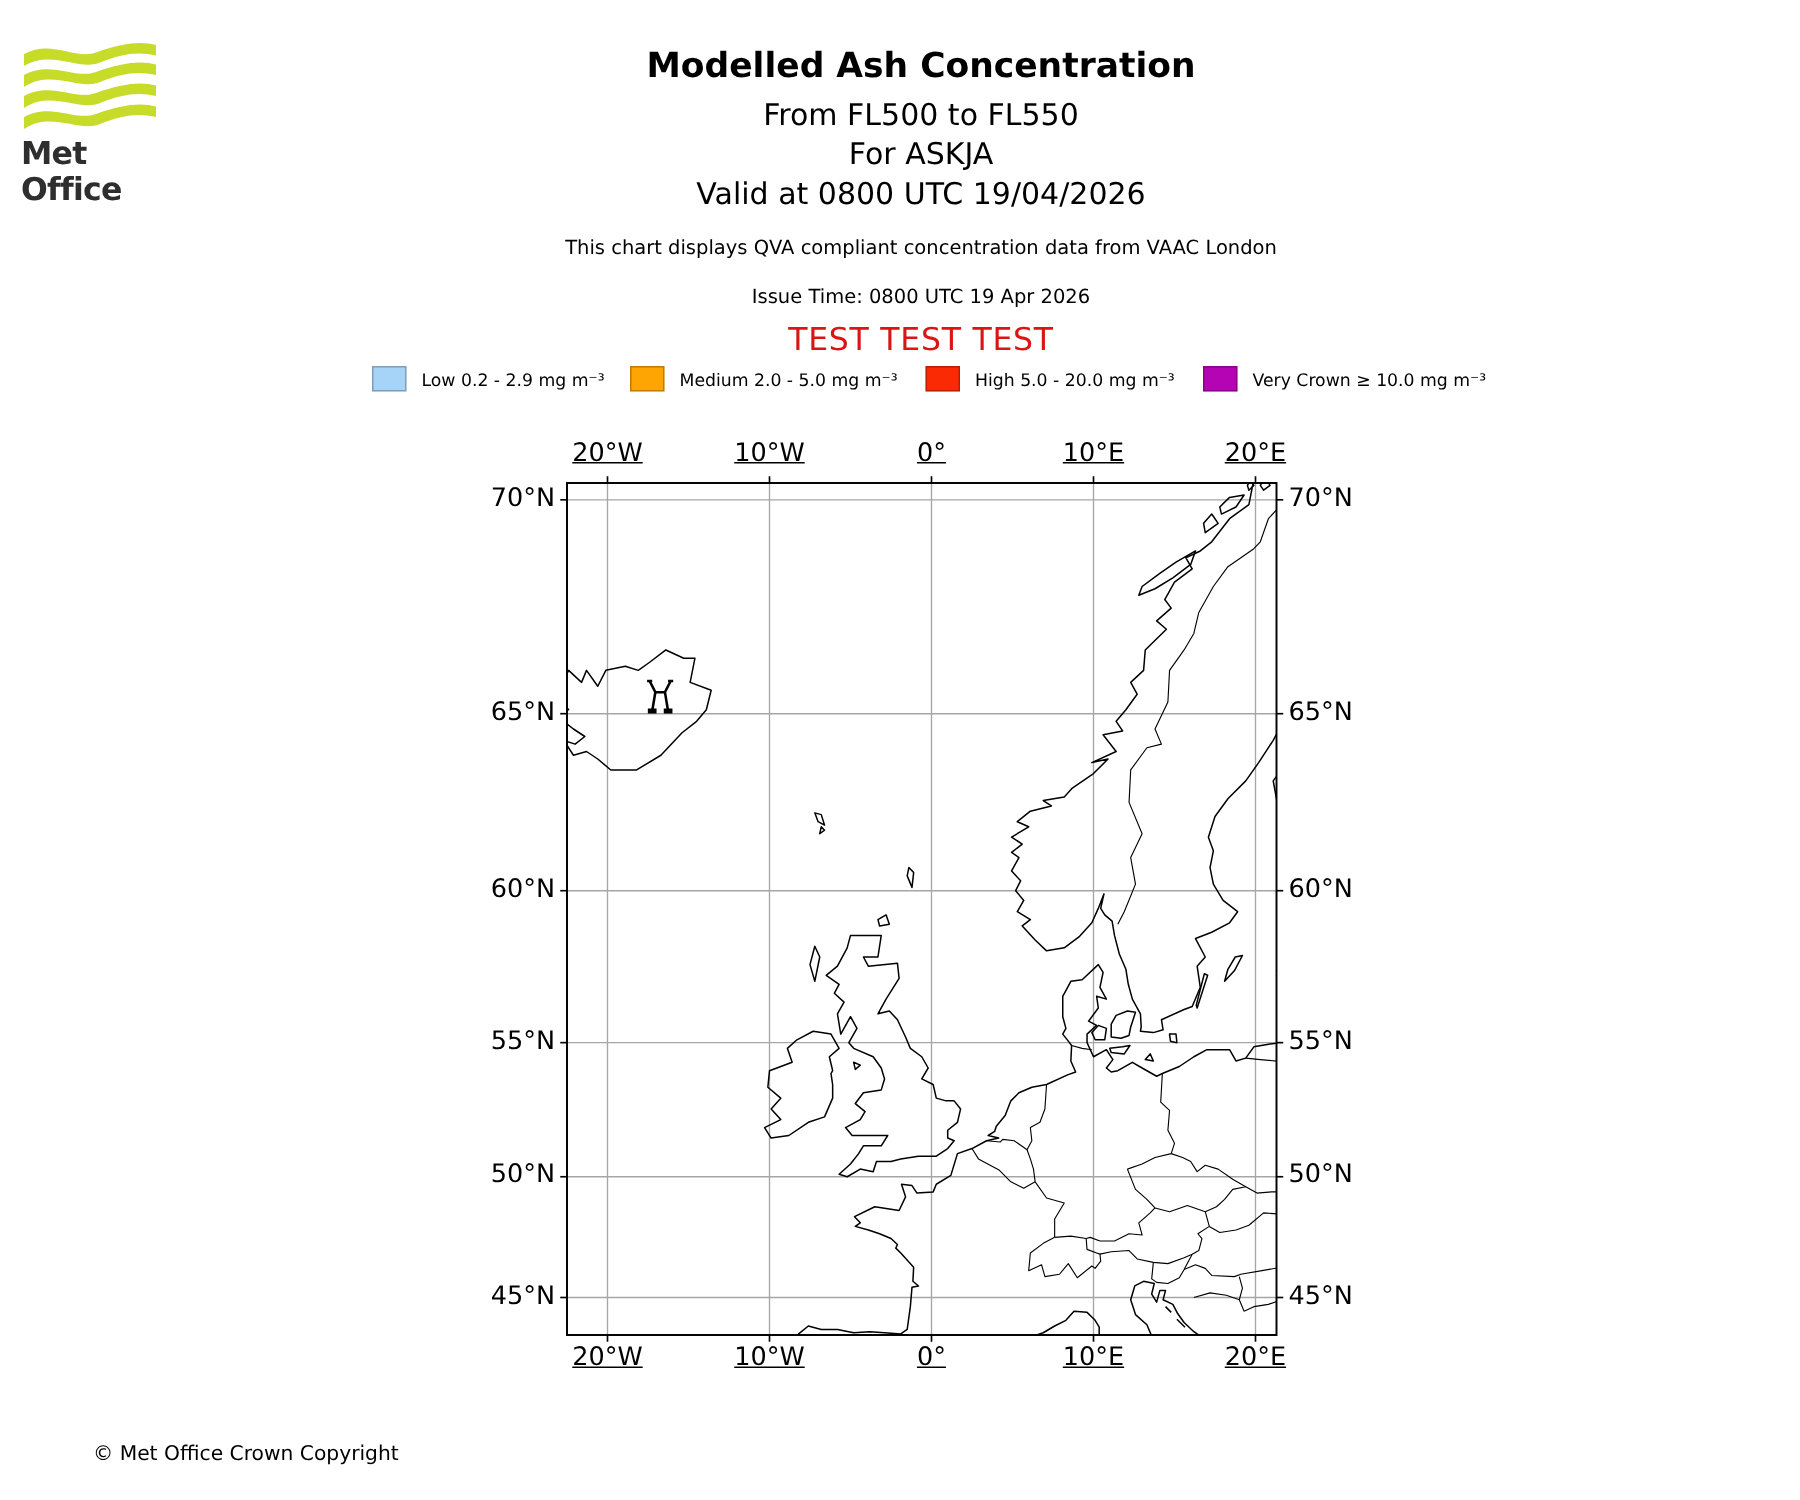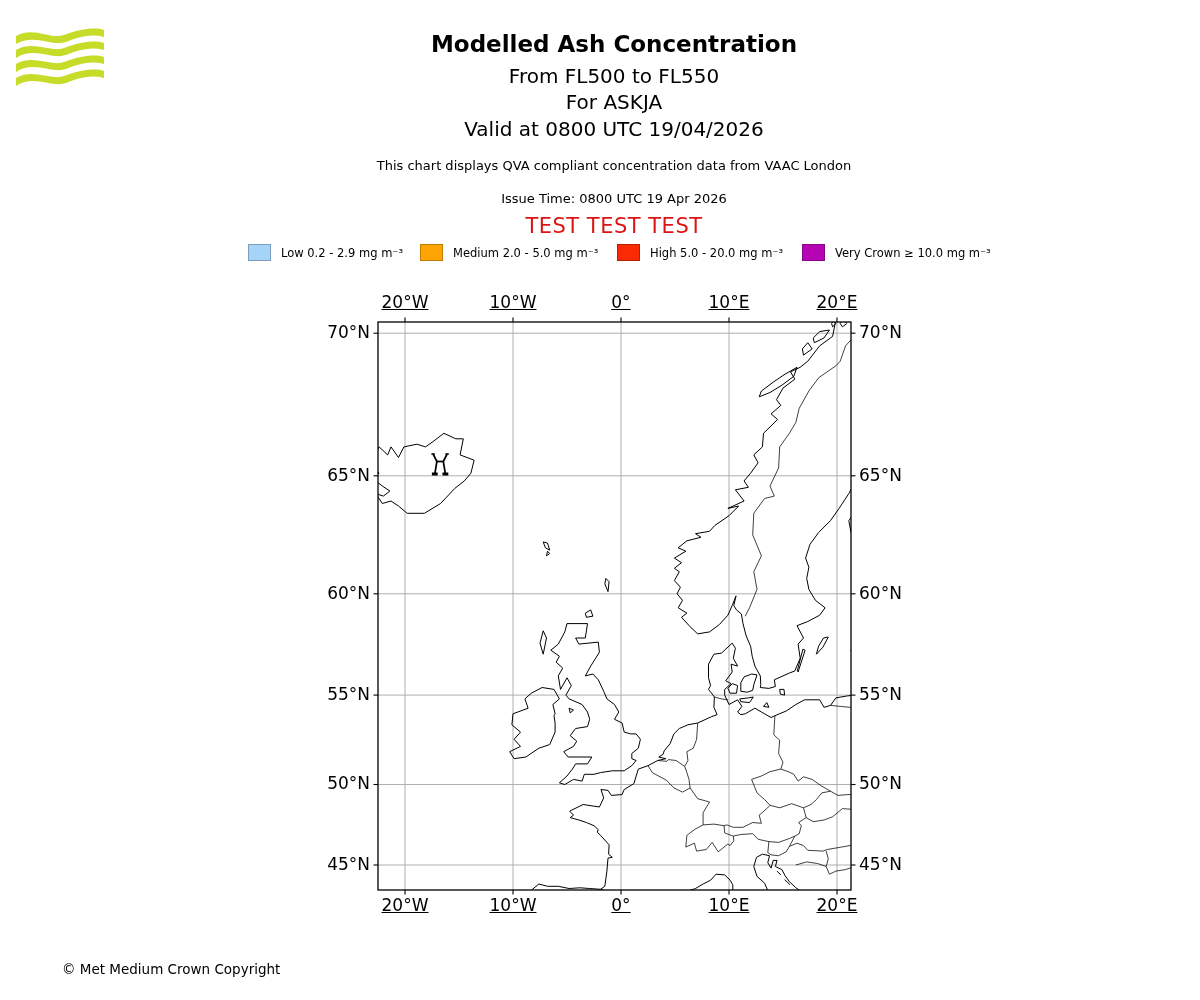--- a/index.html
+++ b/index.html
@@ -30,20 +30,21 @@
 
 <div class="page" id="page">
 
   <div class="logo">
     <svg width="92" height="62" viewBox="0 0 92 62">
       <path d="M2,10 C20,0 36,14 50,9 C66,3 80,1 90,4 L90,11 C78,8 66,10 52,16 C38,21 20,7 2,18 Z" fill="#C6DC29"></path>
       <path d="M2,24 C20,14 36,27 50,22 C66,16 80,14 90,17 L90,24 C78,21 66,23 52,29 C38,34 20,20 2,32 Z" fill="#C6DC29"></path>
       <path d="M2,38 C20,28 36,41 50,36 C66,30 80,28 90,31 L90,38 C78,35 66,37 52,43 C38,48 20,34 2,46 Z" fill="#C6DC29"></path>
       <path d="M2,52 C20,42 36,55 50,50 C66,44 80,42 90,45 L90,52 C78,49 66,51 52,57 C38,62 20,48 2,60 Z" fill="#C6DC29"></path>
     </svg>
+    <div class="logo-text">Met Office</div>
   </div>
 
   <div class="titles">
     <div class="title">Modelled Ash Concentration</div>
     <div class="sub1">From FL500 to FL550</div>
     <div class="sub2">For ASKJA</div>
     <div class="sub3">Valid at 0800 UTC 19/04/2026</div>
     <div class="desc">This chart displays QVA compliant concentration data from VAAC London</div>
     <div class="issue">Issue Time: 0800 UTC 19 Apr 2026</div>
     <div class="test" style="color: rgb(220, 20, 20);">TEST TEST TEST</div>
@@ -167,21 +168,21 @@
         <g transform="translate(62.1,153.0)">
           <path d="M-7,-21 L-3.2,-13.5 L-5.2,-1.5" fill="none" stroke="#000" stroke-width="1.7"></path>
           <path d="M7,-21 L3.2,-13.5 L5.2,-1.5" fill="none" stroke="#000" stroke-width="1.7"></path>
           <path d="M-3.2,-13.5 L3.2,-13.5" fill="none" stroke="#000" stroke-width="1.7"></path>
           <path d="M-8.7,-21 L-5.3,-21 M5.3,-21 L8.7,-21" fill="none" stroke="#000" stroke-width="1.7"></path>
           <path d="M-8.2,-1 L-2.4,-1 M2.4,-1 L8.2,-1" fill="none" stroke="#000" stroke-width="3.2"></path>
         </g>
       </g>
   </svg>
 
-  <div class="footer">© Met Medium Crown Copyright</div>
+  <div class="footer">© Met Office Crown Copyright</div>
 <span class="axlab h" style="left: 404.998px; top: 292px;">20°W</span>
     <span class="axlab h" style="left: 404.998px; top: 895px;">20°W</span>
     <span class="axlab h" style="left: 512.989px; top: 292px;">10°W</span>
     <span class="axlab h" style="left: 512.989px; top: 895px;">10°W</span>
     <span class="axlab h" style="left: 620.979px; top: 292px;">0°</span>
     <span class="axlab h" style="left: 620.979px; top: 895px;">0°</span>
     <span class="axlab h" style="left: 728.97px; top: 292px;">10°E</span>
     <span class="axlab h" style="left: 728.97px; top: 895px;">10°E</span>
     <span class="axlab h" style="left: 836.961px; top: 292px;">20°E</span>
     <span class="axlab h" style="left: 836.961px; top: 895px;">20°E</span>

